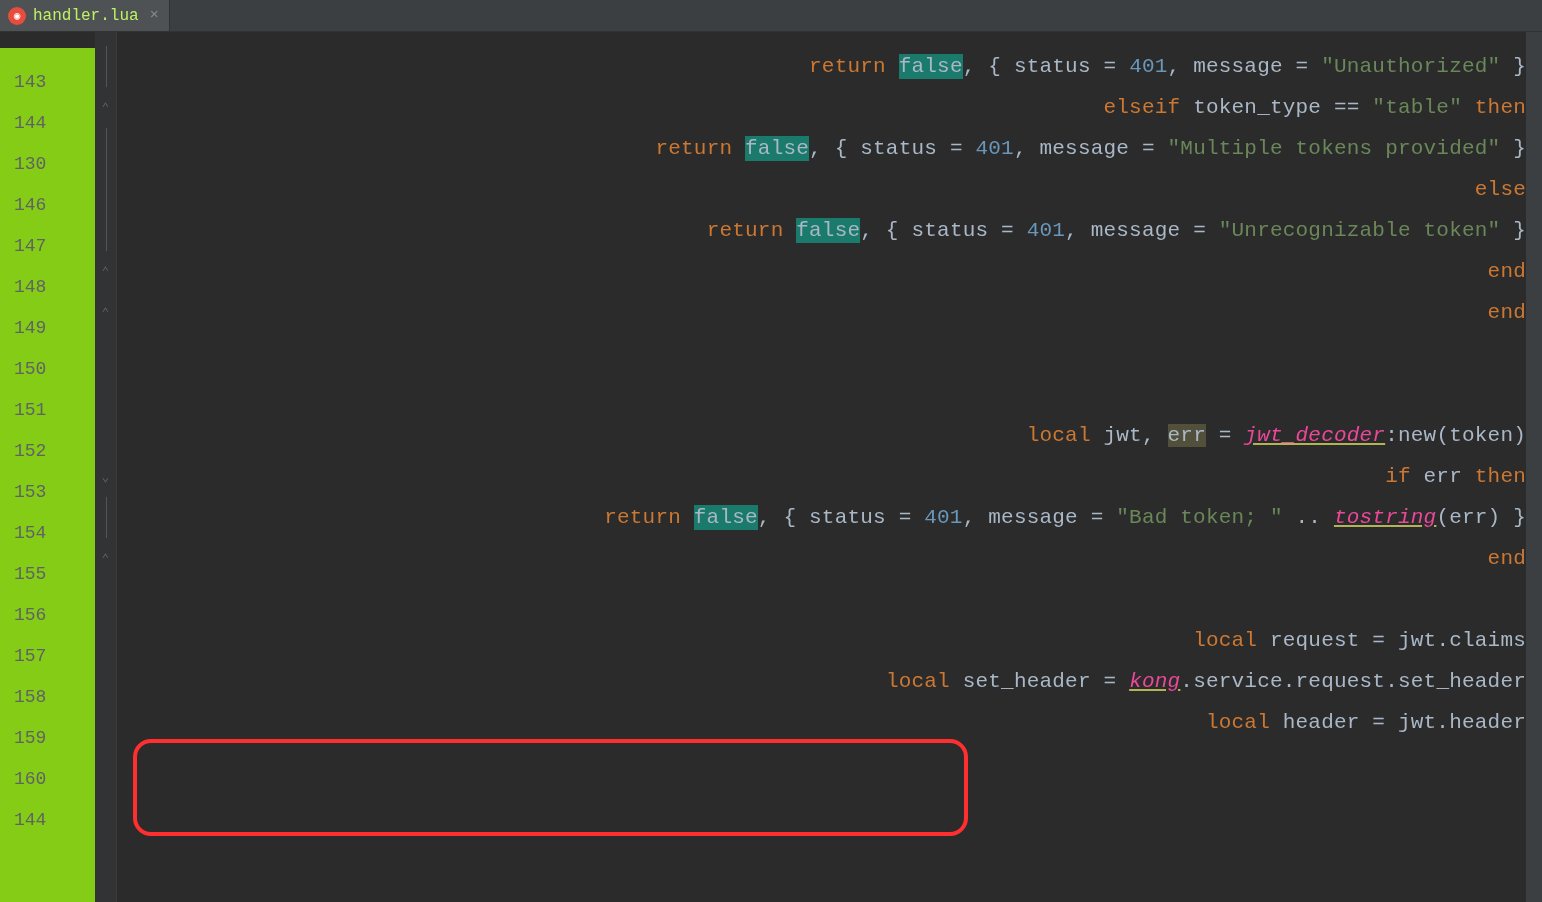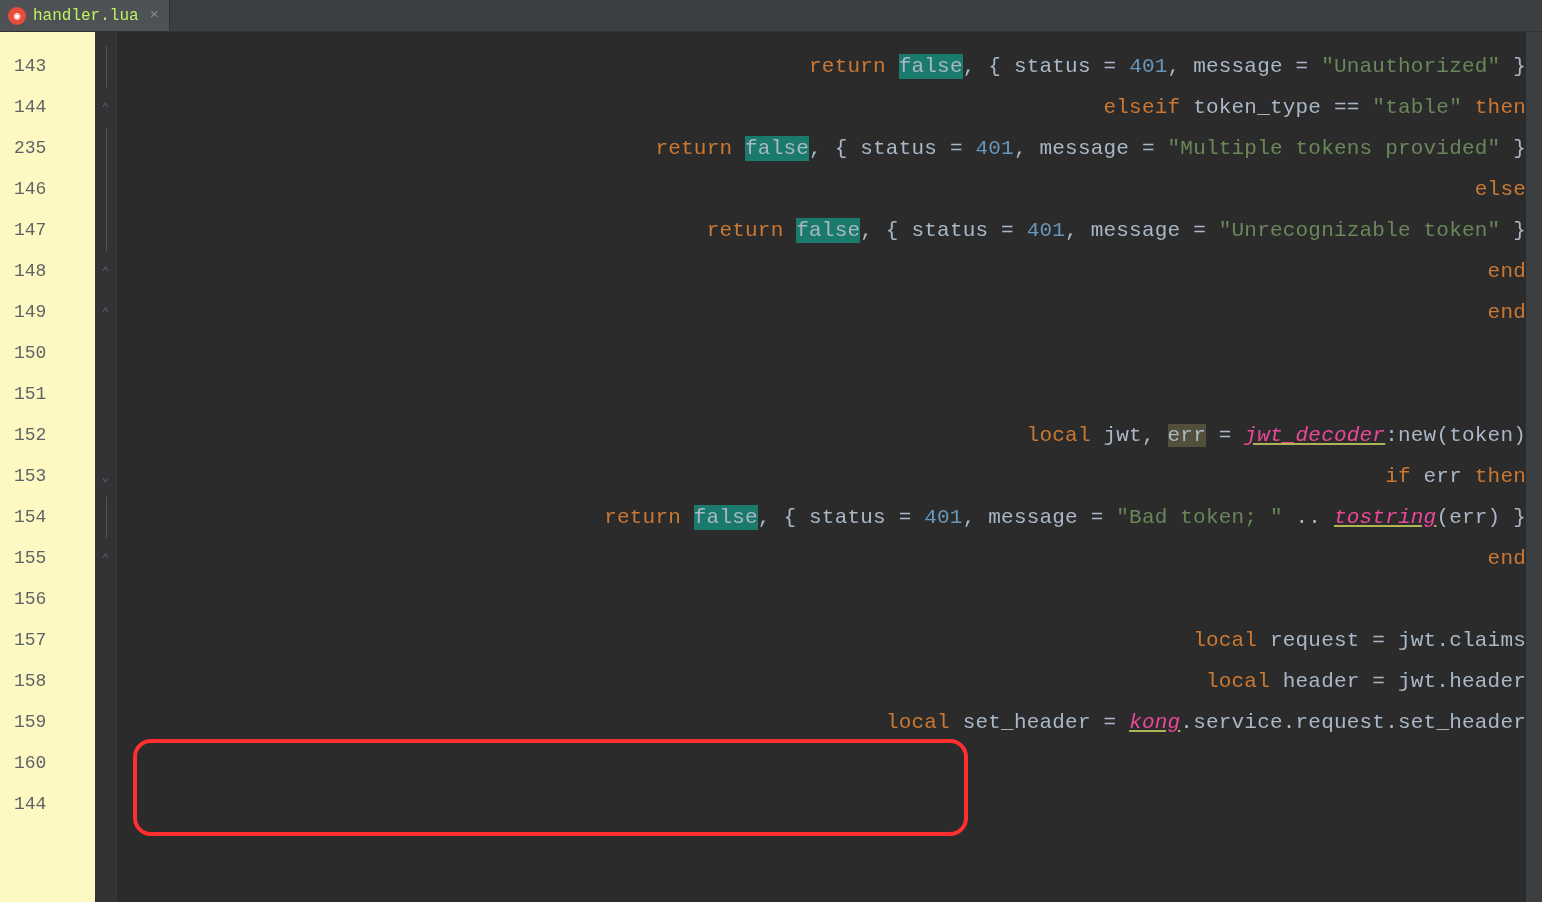--- a/index.html
+++ b/index.html
@@ -50,23 +50,24 @@
   cursor: pointer;
   margin-left: 4px;
 }
 .editor-area {
   display: flex;
   height: calc(100% - 32px);
   position: relative;
 }
 .gutter {
   width: 95px;
-  background: #fef9c3;
+  background: #84cc16;
   padding-top: 14px;
   flex-shrink: 0;
+  margin-top: 16px;
 }
 .line-num {
   height: 41px;
   color: #606366;
   font-size: 18px;
   text-align: left;
   padding-left: 14px;
   line-height: 41px;
 }
 .fold-column {
@@ -137,21 +138,21 @@
     <span class="tab-icon">◉</span>
     <span class="tab-label">handler.lua</span>
     <span class="tab-close">×</span>
   </div>
 </div>
 
 <div class="editor-area">
   <div class="gutter">
     <div class="line-num">143</div>
     <div class="line-num">144</div>
-    <div class="line-num">235</div>
+    <div class="line-num">130</div>
     <div class="line-num">146</div>
     <div class="line-num">147</div>
     <div class="line-num">148</div>
     <div class="line-num">149</div>
     <div class="line-num">150</div>
     <div class="line-num">151</div>
     <div class="line-num">152</div>
     <div class="line-num">153</div>
     <div class="line-num">154</div>
     <div class="line-num">155</div>
@@ -194,21 +195,21 @@
     <div class="code-line"><span>    </span><span class="kw">end</span></div>
     <div class="code-line"><span>  </span><span class="kw">end</span></div>
     <div class="code-line"></div>
     <div class="code-line"><span>  </span></div>
     <div class="code-line"><span>  </span><span class="kw">local </span><span>jwt, </span><span class="warn-bg">err</span><span> = </span><span class="ident-u">jwt_decoder</span><span>:new(token)</span></div>
     <div class="code-line"><span>  </span><span class="kw">if </span><span>err </span><span class="kw">then</span></div>
     <div class="code-line"><span>    </span><span class="kw">return </span><span class="hl-false">false</span><span>, { status = </span><span class="num">401</span><span>, message = </span><span class="str">"Bad token; "</span><span> .. </span><span class="ident-u">tostring</span><span>(err) }</span></div>
     <div class="code-line"><span>  </span><span class="kw">end</span></div>
     <div class="code-line"></div>
     <div class="code-line"><span>  </span><span class="kw">local </span><span>request = jwt.claims</span></div>
+    <div class="code-line"><span>  </span><span class="kw">local </span><span>set_header = </span><span class="ident-u">kong</span><span>.service.request.set_header</span></div>
     <div class="code-line"><span>  </span><span class="kw">local </span><span>header = jwt.header</span></div>
-    <div class="code-line"><span>  </span><span class="kw">local </span><span>set_header = </span><span class="ident-u">kong</span><span>.service.request.set_header</span></div>
     <div class="code-line"></div>
   </div>
 
   <div class="scrollbar"></div>
 
   <div class="red-box"></div>
 </div>
 
 </body></html>

